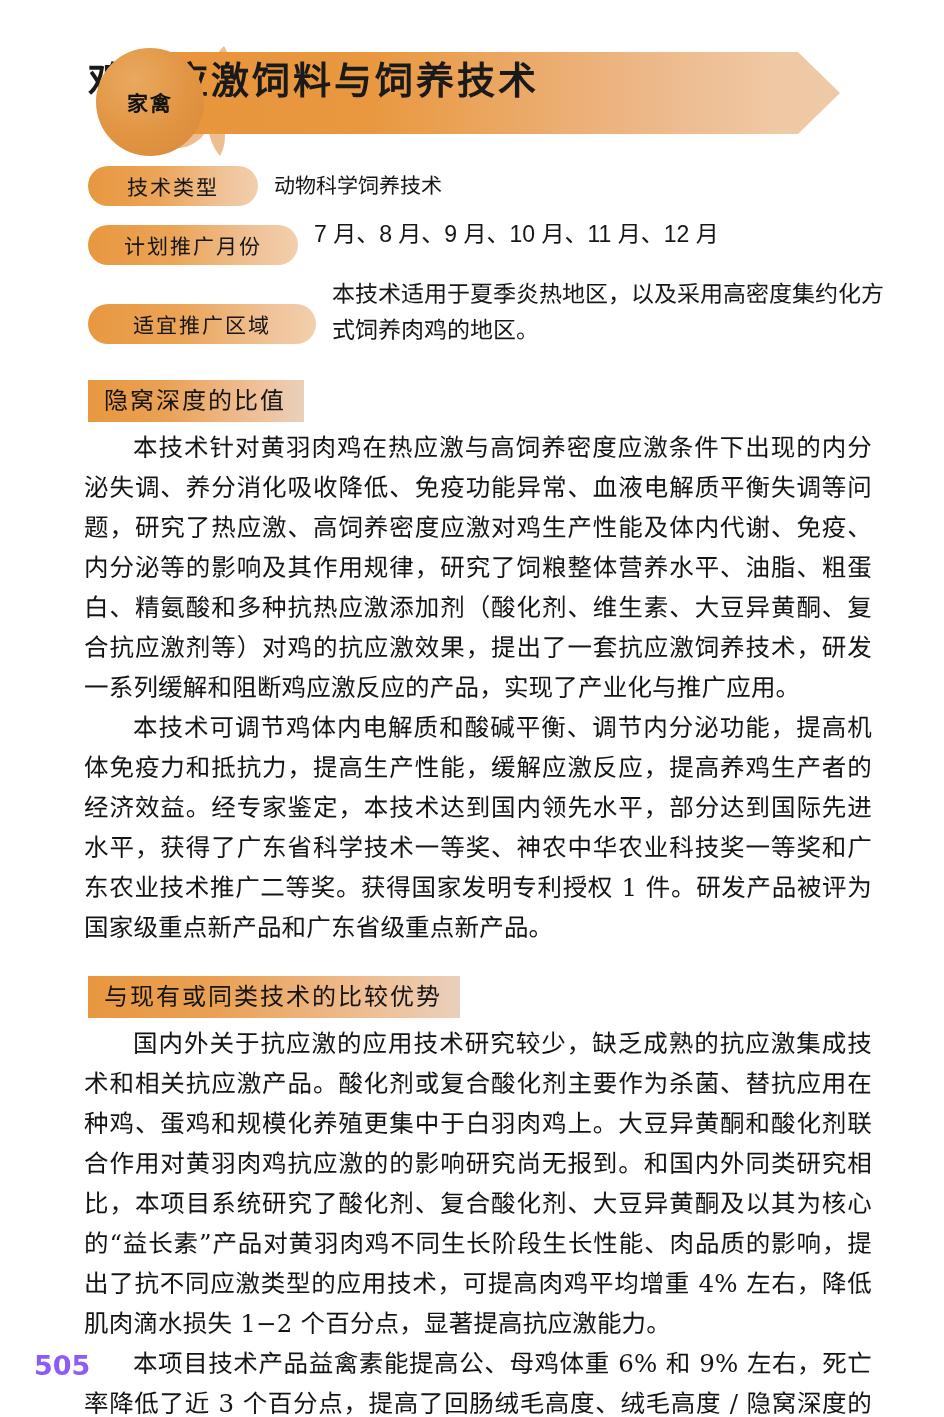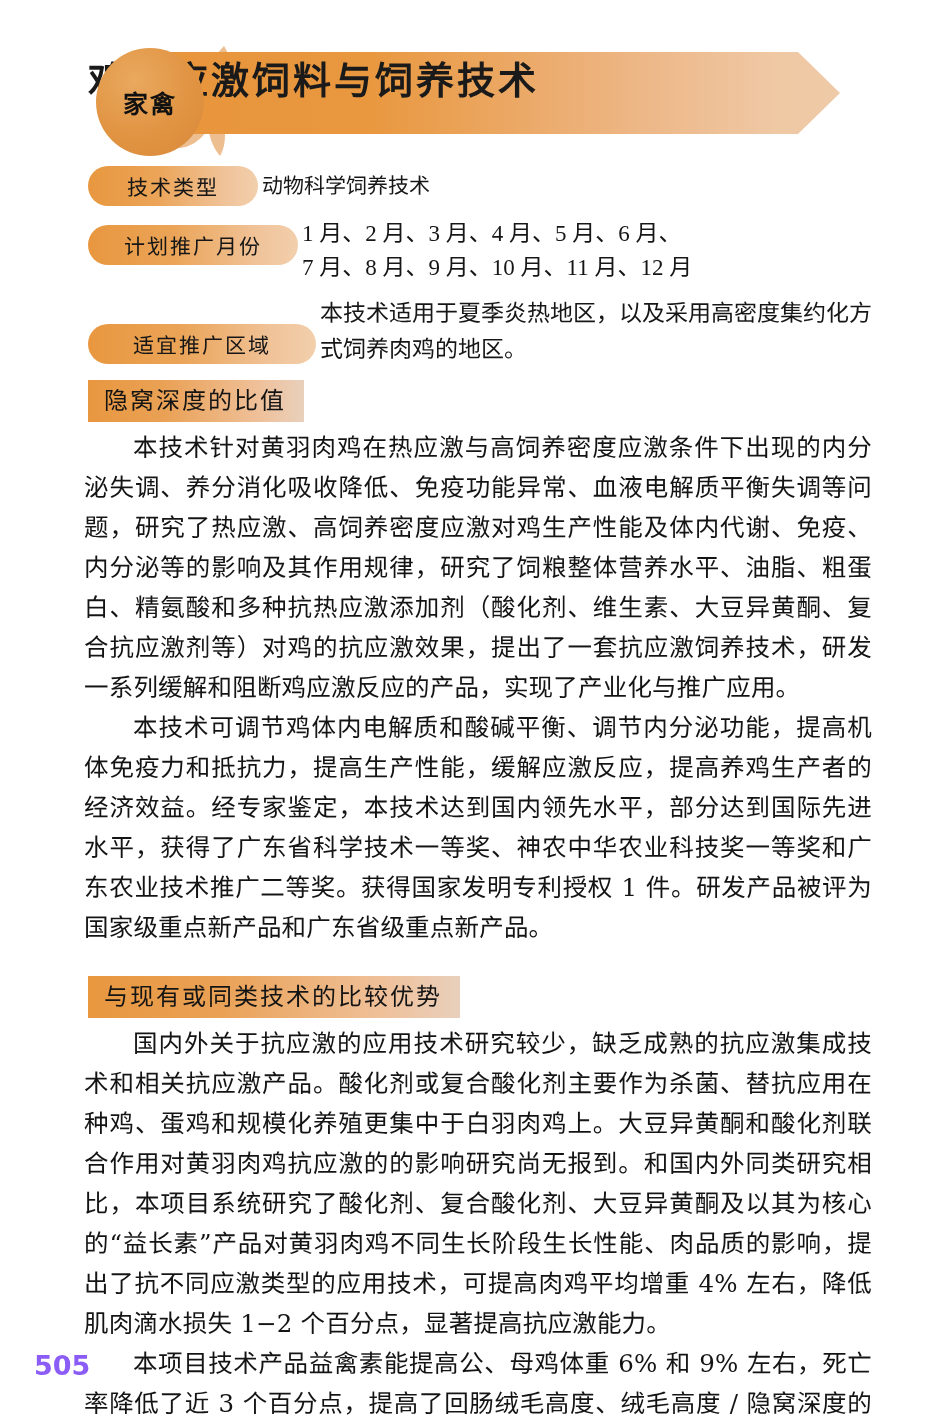--- a/index.html
+++ b/index.html
@@ -68,21 +68,21 @@
     position: absolute;
     left: 0;
     top: 0;
     width: 108px;
     height: 108px;
     display: flex;
     align-items: center;
     justify-content: center;
     font-family: "DejaVu Sans", "Liberation Sans", sans-serif;
     font-weight: bold;
-    font-size: 25px;
+    font-size: 21px;
     letter-spacing: 2px;
     color: #111;
   }
 
   
   .info-rows {
     position: absolute;
     left: 88px;
     top: 166px;
     width: 800px;
@@ -107,22 +107,22 @@
     justify-content: center;
     letter-spacing: 2px;
     padding: 8px 16px;
     box-sizing: border-box;
   }
   .pill.w1 { width: 170px; }
   .pill.w2 { width: 210px; margin-top: 8px; }
   .pill.w3 { width: 228px; margin-top: 28px; }
   .info-val {
     flex: 1 1 auto;
-    padding-left: 4px;
-    font-family: Liberation Serif, serif;
+    padding-left: 16px;
+    font-family: Liberation Sans, sans-serif;
     font-size: 23px;
     line-height: 34px;
     color: #161616;
   }
   .info-val.small { font-size: 21px; line-height: 40px; }
   .info-val .line { display: block; white-space: nowrap; }
   .info-val.wrap { line-height: 36px; }
 
   
   .section-head {
@@ -211,21 +211,20 @@
 <div class="info-rows">
 
   <div class="info-row">
     <div class="pill w1">技术类型</div>
     <div class="info-val small">动物科学饲养技术</div>
   </div>
 
   <div class="info-row">
     <div class="pill w2">计划推广月份</div>
     <div class="info-val">
-      <span class="line">1 月、2 月、3 月、4 月、5 月、6 月、</span>
       <span class="line">7 月、8 月、9 月、10 月、11 月、12 月</span>
     </div>
   </div>
 
   <div class="info-row">
     <div class="pill w3">适宜推广区域</div>
     <div class="info-val wrap">本技术适用于夏季炎热地区，以及采用高密度集约化方式饲养肉鸡的地区。</div>
   </div>
 
 </div>

